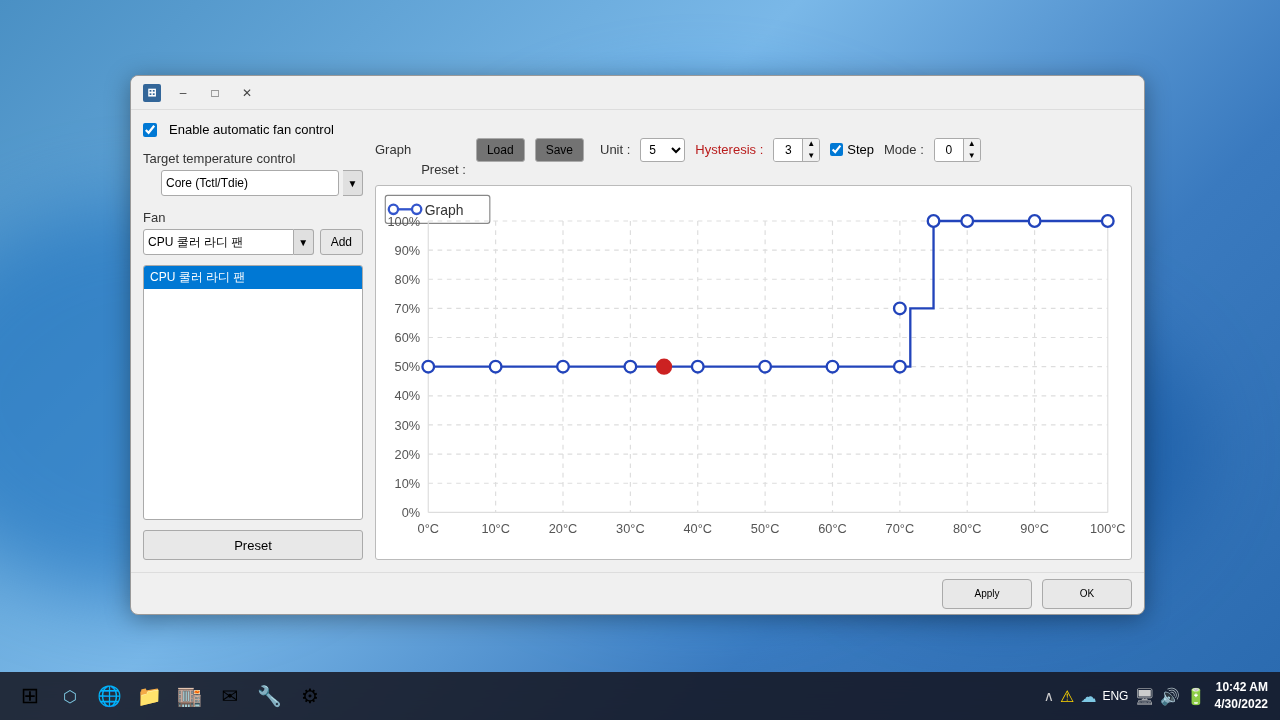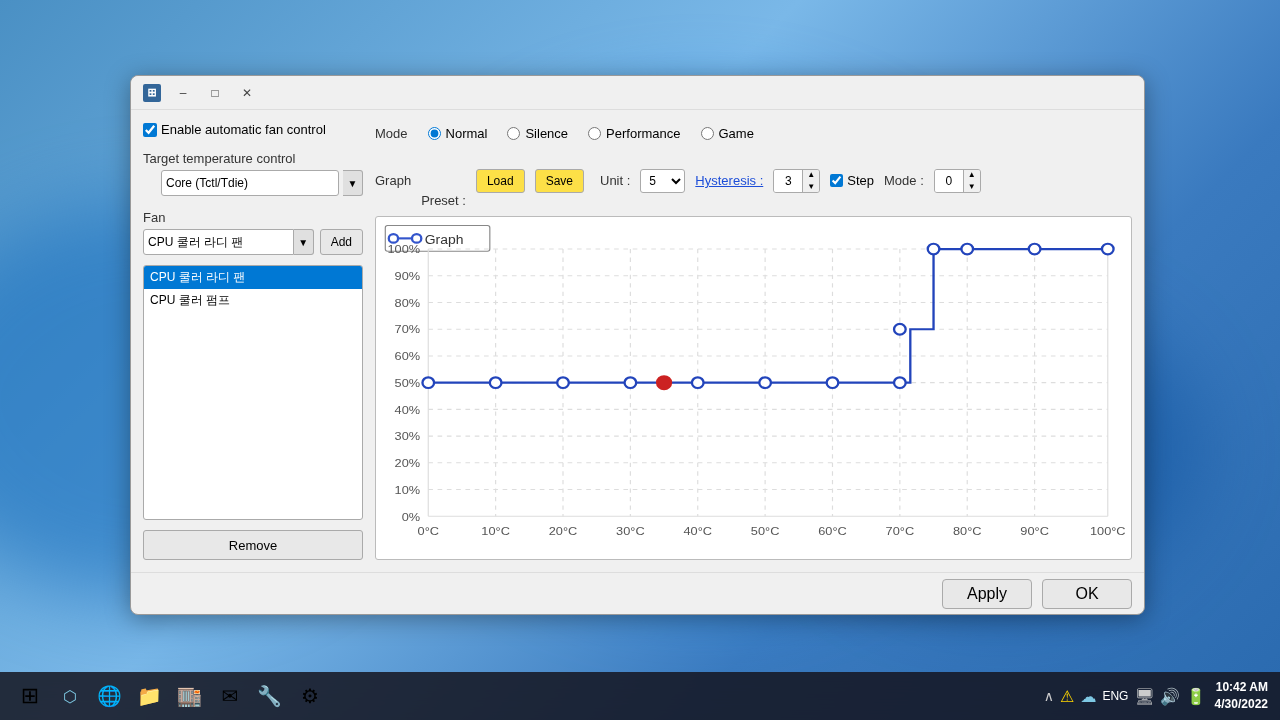--- a/index.html
+++ b/index.html
@@ -142,21 +142,21 @@
       width: 220px;
       flex-shrink: 0;
       display: flex;
       flex-direction: column;
       gap: 10px;
     }
 
     .checkbox-row {
       display: flex;
       align-items: center;
-      gap: 4px;
+      gap: 12px;
       font-size: 13px;
     }
     .checkbox-row input[type=checkbox] {
       width: 14px;
       height: 14px;
       accent-color: #0078d4;
     }
 
     .section-label {
       font-size: 13px;
@@ -290,37 +290,37 @@
       display: flex;
       align-items: center;
       gap: 10px;
       font-size: 13px;
     }
     .graph-label { color: #333; font-weight: 500; }
     .preset-label { color: #333; margin-top: 40px; }
     .ctrl-btn {
       height: 24px;
       padding: 0 10px;
-      background: #fde047;
+      background: #737373;
       border: 1px solid #aaa;
       border-radius: 3px;
       cursor: pointer;
       font-size: 12px;
     }
     .unit-label { color: #333; margin-left: 6px; }
     .unit-select {
       height: 24px;
       border: 1px solid #aaa;
       border-radius: 3px;
       background: white;
       font-size: 12px;
       padding: 0 4px;
       width: 45px;
     }
-    .hyst-label { color: #1d4ed8; text-decoration: underline; }
+    .hyst-label { color: #b91c1c; }
     .spinbox {
       display: flex;
       align-items: center;
       border: 1px solid #aaa;
       border-radius: 3px;
       overflow: hidden;
       height: 24px;
     }
     .spinbox-val {
       width: 28px;
@@ -377,21 +377,21 @@
       border-top: 1px solid #ddd;
       flex-shrink: 0;
     }
     .footer-btn {
       width: 90px;
       height: 30px;
       background: #e8e8e8;
       border: 1px solid #aaa;
       border-radius: 4px;
       cursor: pointer;
-      font-size: 16px;
+      font-size: 10px;
     }
 
     
     .win11-blob {
       position: absolute;
       border-radius: 50%;
       opacity: 0.6;
       filter: blur(40px);
       pointer-events: none;
     }
@@ -446,47 +446,27 @@
               <option>CPU 쿨러 라디 팬</option>
             </select>
             <div class="combo-arrow" style="border-radius:0 3px 3px 0;">▼</div>
           </div>
           <button class="add-btn">Add</button>
         </div>
       </div>
 
       <div class="fan-list">
         <div class="fan-list-item selected">CPU 쿨러 라디 팬</div>
-        <div class="fan-list-item">CPU 쿨러 펌프</div>
       </div>
 
-      <button class="remove-btn">Remove</button>
+      <button class="remove-btn">Preset</button>
     </div>
 
     <div class="right-panel">
 
-      <div class="mode-section">
-        <span class="mode-label">Mode</span>
-        <label class="radio-option">
-          <input type="radio" name="mode" checked="" style="">
-          <span>Normal</span>
-        </label>
-        <label class="radio-option">
-          <input type="radio" name="mode" style="">
-          <span>Silence</span>
-        </label>
-        <label class="radio-option">
-          <input type="radio" name="mode" style="">
-          <span>Performance</span>
-        </label>
-        <label class="radio-option">
-          <input type="radio" name="mode" style="">
-          <span>Game</span>
-        </label>
-      </div>
 
       <div class="graph-controls">
         <span class="graph-label">Graph</span>
         <span class="preset-label">Preset :</span>
         <button class="ctrl-btn">Load</button>
         <button class="ctrl-btn">Save</button>
         <span class="unit-label">Unit :</span>
         <select class="unit-select">
           <option>5</option>
         </select>

